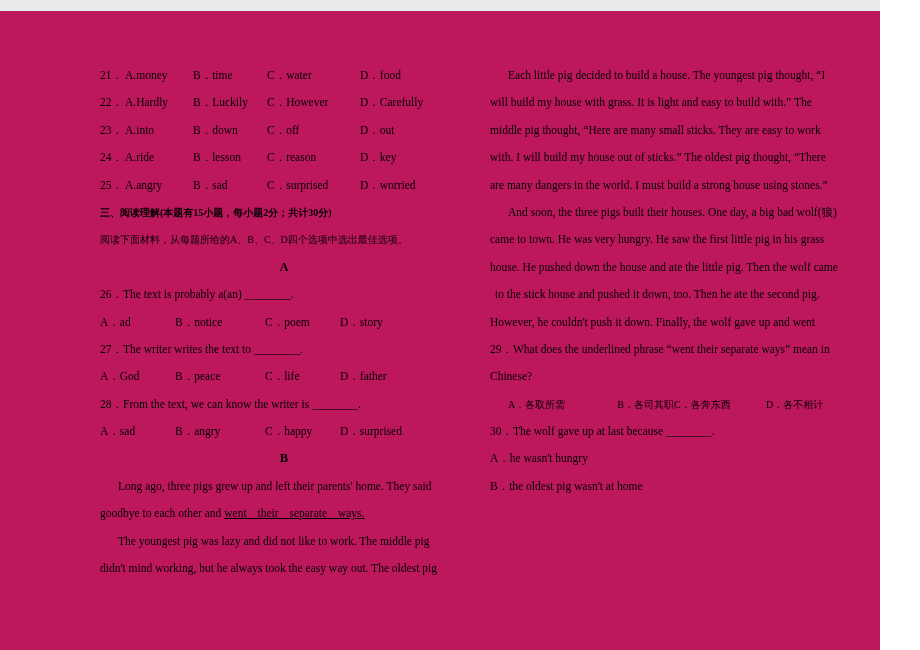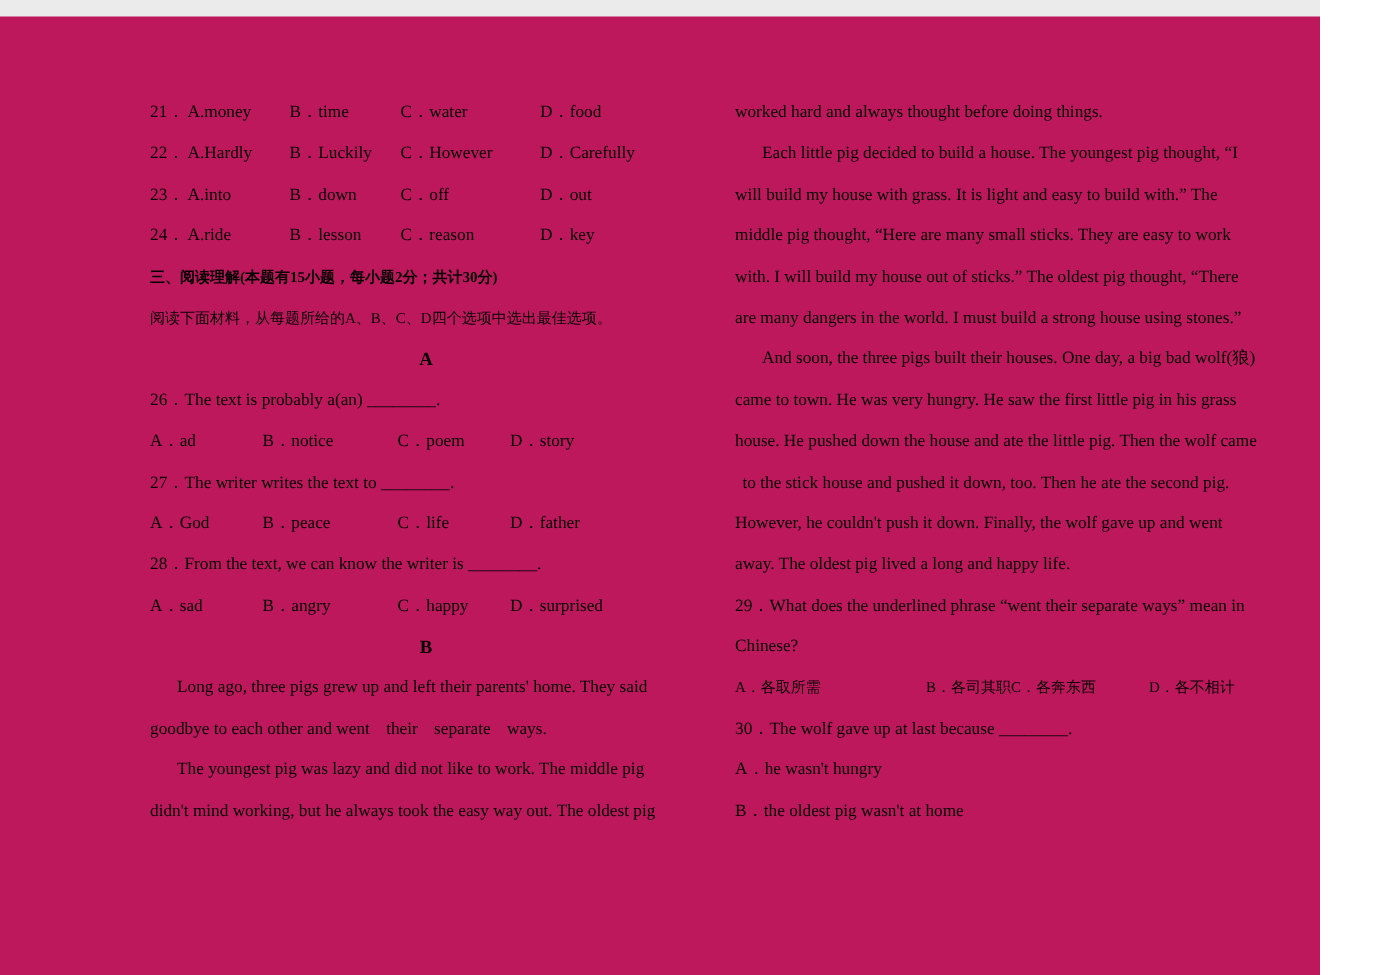--- a/index.html
+++ b/index.html
@@ -9,43 +9,44 @@
   .top-strip { position:absolute; top:0; left:0; width:100%; height:11px; background:#ebebeb; }
   .col { position:absolute; top:62px; font-size:11.5px; }
   .col-left  { left:100px; width:368px; }
   .col-right { left:490px; width:372px; }
   .ln { height:27.4px; line-height:27.4px; white-space:nowrap; }
   .cn { font-size:10px; }
   .bold { font-weight:bold; }
   .ctr { text-align:center; font-weight:bold; font-size:12.5px; }
   .ind { text-indent:18px; }
   .sp  { text-indent:5px; }
-  .u { word-spacing:8px; }
+  .u { text-decoration:underline; word-spacing:8px; }
   .cell { display:inline-block; vertical-align:top; }
   .num { width:25px; }
   .ca { width:68px; } .cb { width:74px; } .cc { width:93px; }
   .ra { width:75px;font-family:Liberation Serif, serif; } .rb { width:90px; } .rc { width:75px; }
-  .na { width:93px; } .nb { width:91px;text-align:right; } .nc { width:92px; }
+  .na { width:93px;text-align:center; } .nb { width:91px;text-align:right; } .nc { width:92px; }
 </style>
 </head>
 <body>
 
 <div class="page">
   <div class="top-strip"></div>
 
   <div class="col col-left">
 
     <div class="ln"><span class="cell num">21．</span><span class="cell ca">A.money</span><span class="cell cb">B．time</span><span class="cell cc">C．water</span><span class="cell">D．food</span></div>
 
     <div class="ln"><span class="cell num">22．</span><span class="cell ca">A.Hardly</span><span class="cell cb">B．Luckily</span><span class="cell cc">C．However</span><span class="cell">D．Carefully</span></div>
 
     <div class="ln"><span class="cell num">23．</span><span class="cell ca">A.into</span><span class="cell cb">B．down</span><span class="cell cc">C．off</span><span class="cell">D．out</span></div>
 
     <div class="ln"><span class="cell num">24．</span><span class="cell ca">A.ride</span><span class="cell cb">B．lesson</span><span class="cell cc">C．reason</span><span class="cell">D．key</span></div>
 
+    <div class="ln"><span class="cell num">25．</span><span class="cell ca">A.angry</span><span class="cell cb">B．sad</span><span class="cell cc">C．surprised</span><span class="cell">D．worried</span></div>
 
     <div class="ln cn bold">三、阅读理解(本题有15小题，每小题2分；共计30分)</div>
 
     <div class="ln cn">阅读下面材料，从每题所给的A、B、C、D四个选项中选出最佳选项。</div>
 
     <div class="ln ctr">A</div>
 
     <div class="ln">26．The text is probably a(an) ________.</div>
 
     <div class="ln"><span class="cell ra">A．ad</span><span class="cell rb">B．notice</span><span class="cell rc">C．poem</span><span class="cell">D．story</span></div>
@@ -65,32 +66,30 @@
     <div class="ln"><span>goodbye to each other and </span><span class="u">went their separate ways.</span></div>
 
     <div class="ln ind">The youngest pig was lazy and did not like to work. The middle pig</div>
 
     <div class="ln">didn't mind working, but he always took the easy way out. The oldest pig</div>
 
   </div>
 
   <div class="col col-right">
 
-    <div class="ln">worked hard and always thought before doing things.</div>
     <div class="ln ind">Each little pig decided to build a house. The youngest pig thought, “I</div>
     <div class="ln">will build my house with grass. It is light and easy to build with.” The</div>
     <div class="ln">middle pig thought, “Here are many small sticks. They are easy to work</div>
     <div class="ln">with. I will build my house out of sticks.” The oldest pig thought, “There</div>
     <div class="ln">are many dangers in the world. I must build a strong house using stones.”</div>
     <div class="ln ind">And soon, the three pigs built their houses. One day, a big bad wolf(狼)</div>
     <div class="ln">came to town. He was very hungry. He saw the first little pig in his grass</div>
     <div class="ln">house. He pushed down the house and ate the little pig. Then the wolf came</div>
     <div class="ln sp">to the stick house and pushed it down, too. Then he ate the second pig.</div>
     <div class="ln">However, he couldn't push it down. Finally, the wolf gave up and went</div>
-    <div class="ln">away. The oldest pig lived a long and happy life.</div>
 
     <div class="ln">29．What does the underlined phrase “went their separate ways” mean in</div>
     <div class="ln">Chinese?</div>
 
     <div class="ln cn"><span class="cell na">A．各取所需</span><span class="cell nb">B．各司其职</span><span class="cell nc">C．各奔东西</span><span class="cell">D．各不相计</span></div>
 
     <div class="ln">30．The wolf gave up at last because ________.</div>
     <div class="ln">A．he wasn't hungry</div>
     <div class="ln">B．the oldest pig wasn't at home</div>
 

